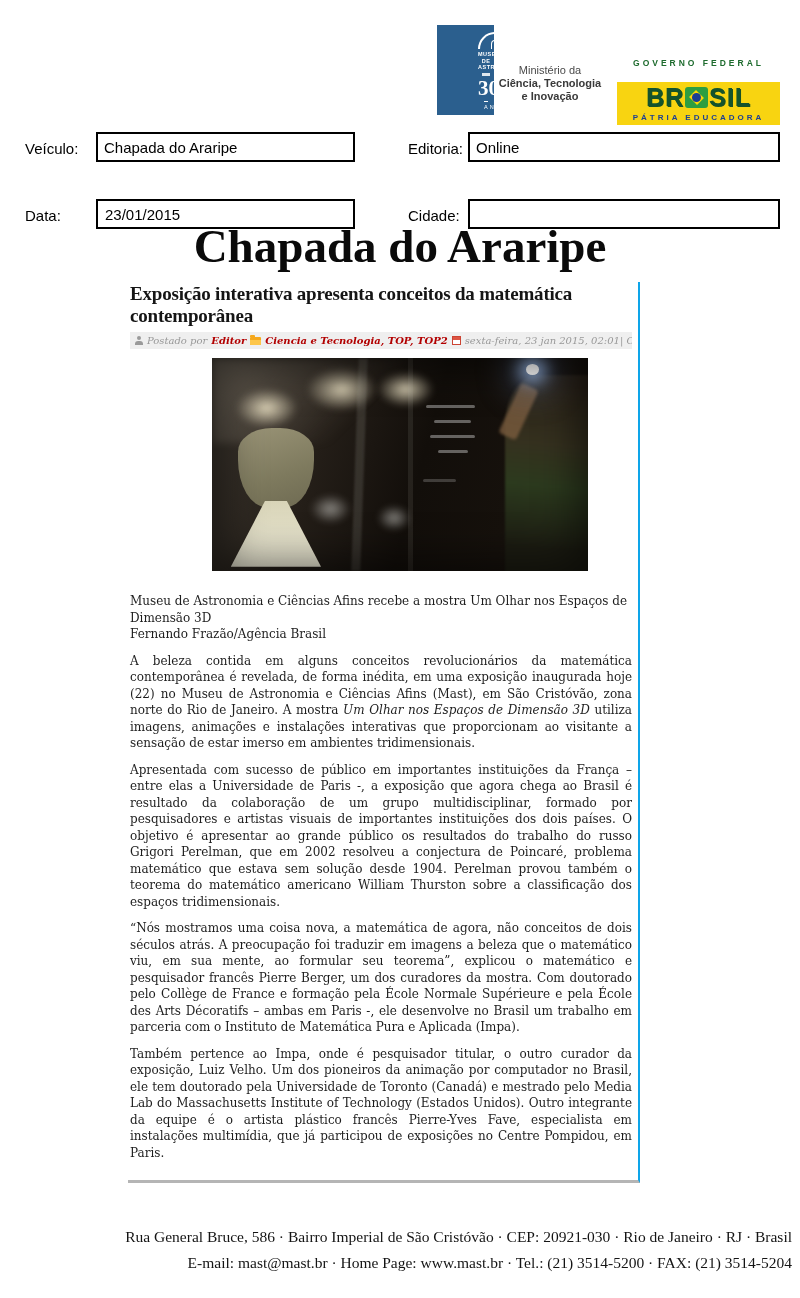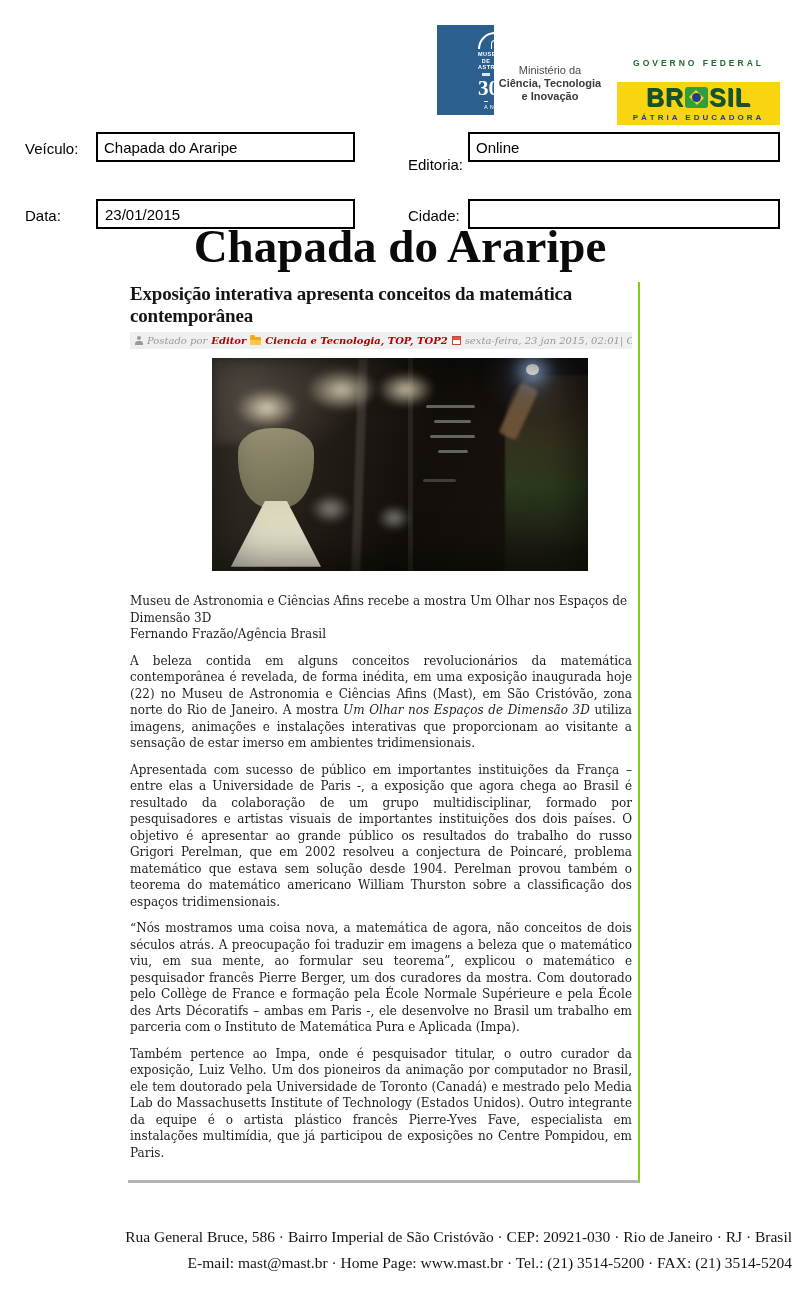--- a/index.html
+++ b/index.html
@@ -43,21 +43,21 @@
   .fbox { position:absolute; border:2px solid #000; background:#fff; font-size:15px;
           font-family:"Liberation Sans", sans-serif; padding:0 6px; color:#000; outline:none; }
 
   
   .big-title { position:absolute; left:0; right:0; top:219px; text-align:center;
                font-family:"Liberation Serif", serif; font-size:47px; font-weight:600; color:#0a0a0a;
                letter-spacing:0; }
 
   
   .article { position:absolute; left:128px; top:282px; width:512px; height:901px;
-             border-right:2px solid #84cc16; border-bottom:3px solid #b5b5b5;
+             border-right:2px solid #0ea5e9; border-bottom:3px solid #b5b5b5;
              overflow:hidden; padding:0 6px 0 2px; }
   .headline { font-family:"Liberation Serif", serif; font-size:19px; font-weight:bold;
               color:#151515; letter-spacing:-.2px; margin:1px 0 5px; }
   .meta-bar { background:#efefef; height:17px; display:flex; align-items:center; gap:4px;
               padding:0 5px; font-size:10px; color:#989898; white-space:nowrap; overflow:hidden;
               font-family:"DejaVu Serif", serif;font-style:italic; }
   .meta-link { color:#b20000; font-weight:bold; text-decoration:none; }
 
   .icon-person { display:inline-block; width:8px; height:9px; position:relative; flex:0 0 auto; }
   .icon-person::before { content:''; position:absolute; top:0; left:2px; width:4px; height:4px;
@@ -153,21 +153,21 @@
         <span class="diamond"></span>
         <span class="globe"></span>
       </span>
       <span class="gov-br">SIL</span>
     </div>
     <div class="gov-bottom">PÁTRIA EDUCADORA</div>
   </div>
 
   <div class="flabel" style="left:25px; top:140px;">Veículo:</div>
   <input class="fbox" style="left: 96px; top: 132px; width: 259px; height: 30px;" value="Chapada do Araripe">
-  <div class="flabel" style="left:408px; top:156px;">Editoria:</div>
+  <div class="flabel" style="left:408px; top:140px;">Editoria:</div>
   <input class="fbox" style="left: 468px; top: 132px; width: 312px; height: 30px;" value="Online">
   <div class="flabel" style="left:25px; top:207px;">Data:</div>
   <input class="fbox" style="left: 96px; top: 199px; width: 259px; height: 30px; padding-left: 7px;" value="23/01/2015">
   <div class="flabel" style="left:408px; top:207px;">Cidade:</div>
   <input class="fbox" style="left: 468px; top: 199px; width: 312px; height: 30px;" value="">
 
   <div class="big-title">Chapada do Araripe</div>
 
   <section class="article">
     <h2 class="headline">Exposição interativa apresenta conceitos da matemática contemporânea</h2>

